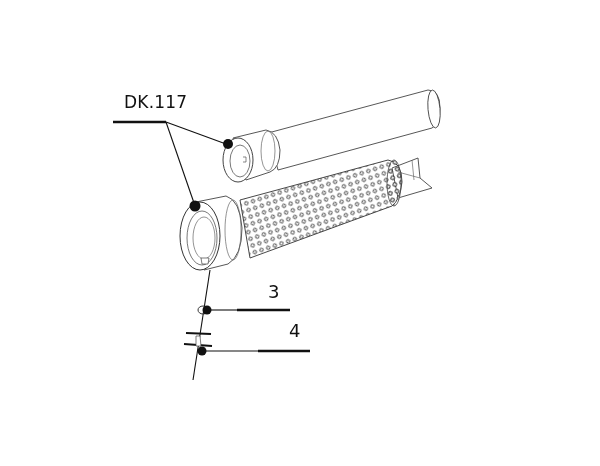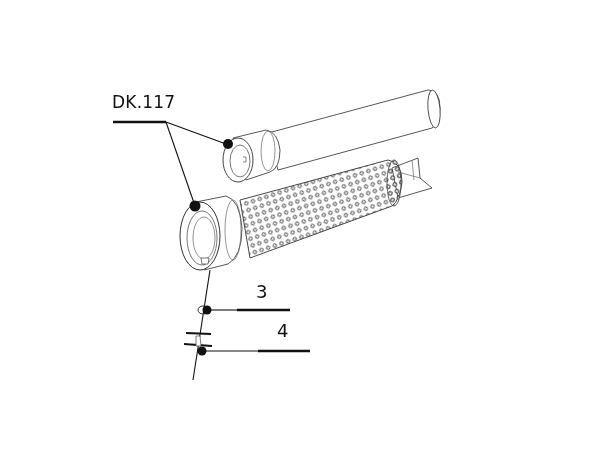--- a/index.html
+++ b/index.html
@@ -1,18 +1,18 @@
 <!DOCTYPE html>
 <html><head>
 <meta charset="utf-8">
 <style>
   html, body { margin: 0; padding: 0; background: #ffffff; }
   body { width: 600px; height: 466px; position: relative; overflow: hidden; font-family: "DejaVu Sans", sans-serif; }
   #canvas { position: absolute; left: 0; top: 0; width: 600px; height: 466px; }
-  .label { position: absolute; color: #111; font-family: "DejaVu Sans", sans-serif; }
+  .label { position: absolute; color: #111; font-family: "DejaVu Sans", sans-serif; margin-left: 12px; }
   .label-main { left: 112px; top: 92px; font-size: 17px; letter-spacing: 0.2px; }
   .label-3 { left: 256px; top: 281px; font-size: 18px; }
   .label-4 { left: 277px; top: 320px; font-size: 18px; }
 </style>
 </head>
 <body>
 
 <svg id="canvas" viewBox="0 0 600 466" xmlns="http://www.w3.org/2000/svg">
   <defs>
     <pattern id="perf" width="7" height="7" patternUnits="userSpaceOnUse" patternTransform="rotate(-18)">

